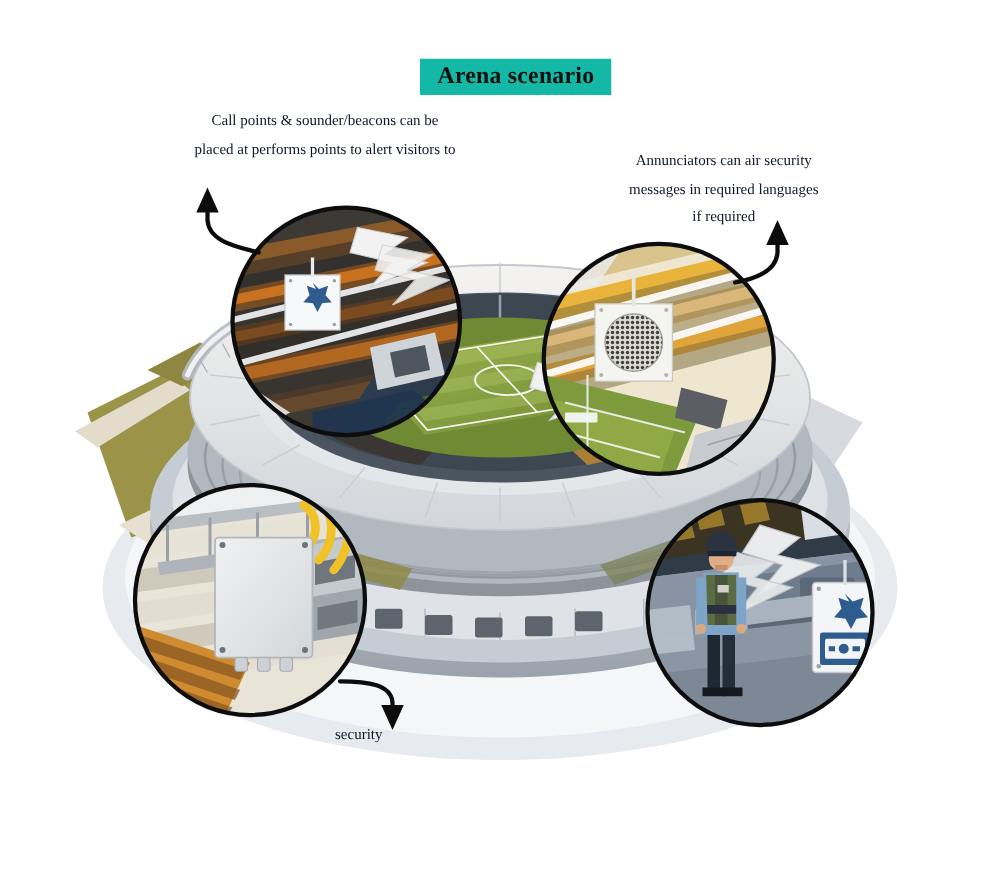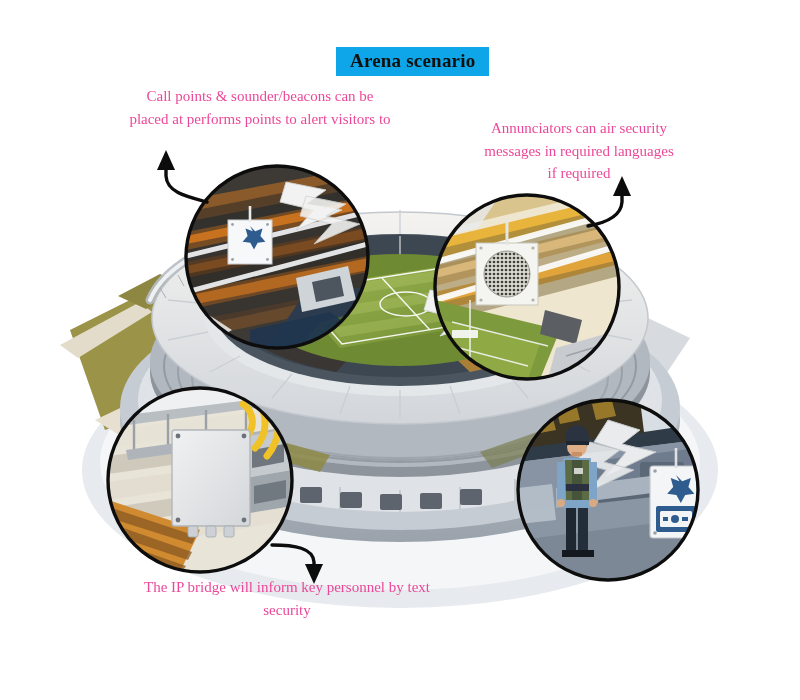--- a/index.html
+++ b/index.html
@@ -9,33 +9,33 @@
     font-family:"Liberation Serif", serif;
     overflow:hidden;
     position:relative;
   }
   #stage{position:absolute;left:0;top:0;width:800px;height:700px;}
 
   
   #title-banner{
     position:absolute;left:336px;top:47px;
     padding:3px 14px 4px 14px;
-    background:#0ea5e9;
+    background:#14b8a6;
     color:#12100c;
     font-size:19px;font-weight:bold;
     letter-spacing:.2px;
     font-family:"Liberation Serif", serif;
     white-space:nowrap;
   }
 
   
   .callout-text{
     position:absolute;
-    color:#ec4899;
-    font-size:15px;
+    color:#0f172a;
+    font-size:12px;
     line-height:22.5px;
     text-align:center;
     font-family:"Liberation Serif", serif;
   }
   #caption-callpoints{left:90px;top:85px;width:340px;}
   #caption-annunciators{left:450px;top:117px;width:258px;}
   #caption-ipbridge{left:92px;top:576px;width:390px;}
 
   
   #art{position:absolute;left:0;top:0;width:800px;height:700px;}
@@ -504,17 +504,16 @@
     <div>placed at performs points to alert visitors to</div>
   </div>
 
   <div class="callout-text" id="caption-annunciators">
     <div>Annunciators can air security</div>
     <div>messages in required languages</div>
     <div>if required</div>
   </div>
 
   <div class="callout-text" id="caption-ipbridge">
-    <div>The IP bridge will inform key personnel by text</div>
     <div>security</div>
   </div>
 
 </div>
 
 </body></html>

